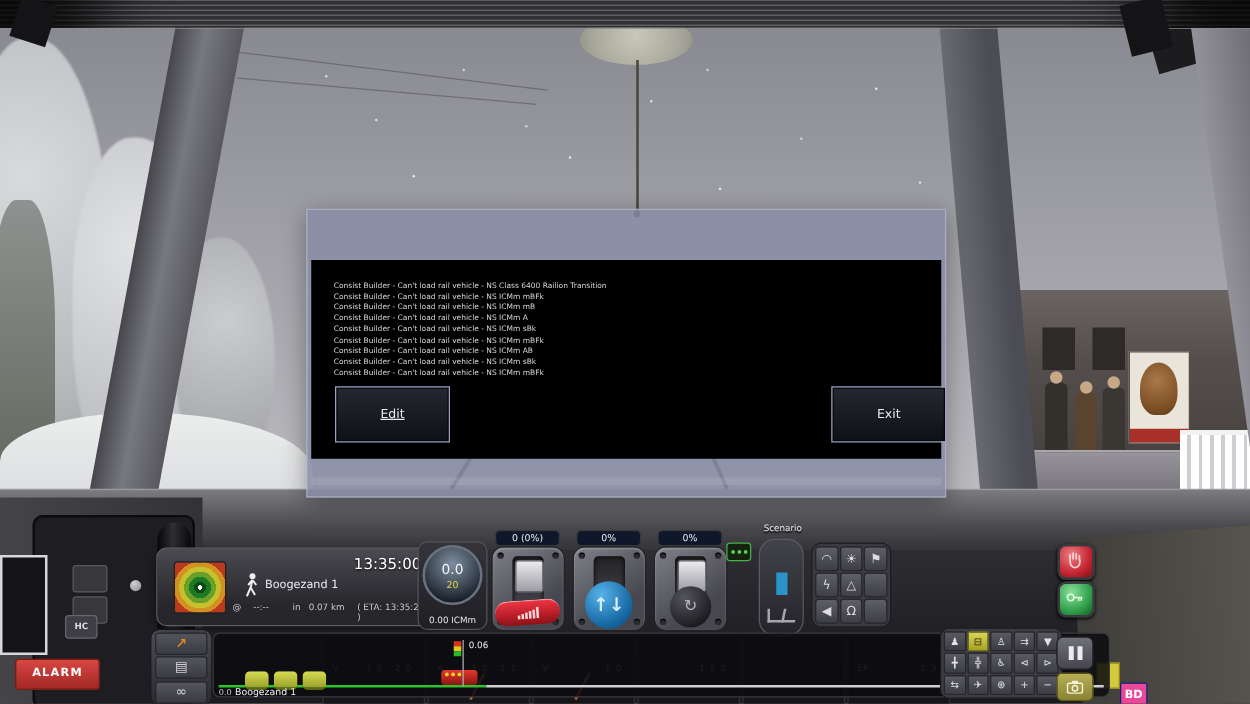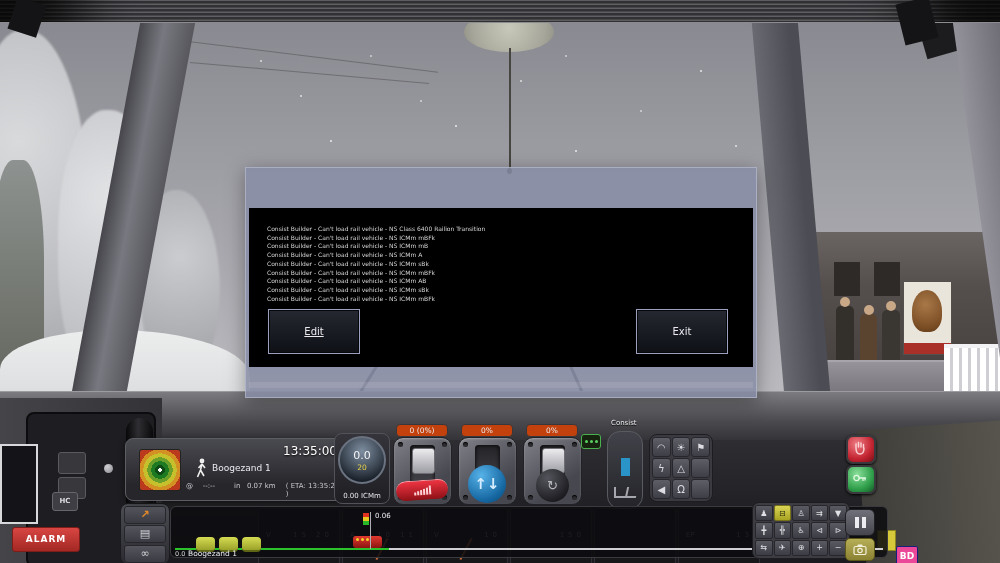--- a/index.html
+++ b/index.html
@@ -104,21 +104,21 @@
   #dlg-header{position:absolute;left:3px;top:3px;right:3px;height:25px;
     background:rgba(173,177,200,.45);border:1px solid rgba(225,228,245,.45);}
   #dlg-title{position:absolute;left:15px;top:6px;font-size:10.5px;color:#f2f3f9;letter-spacing:.3px;}
   #dlg-console{position:absolute;left:3px;top:40px;right:3px;height:159px;background:#000;}
   #err-list{position:absolute;left:18px;top:17px;right:10px;margin:0;padding:0;list-style:none;}
   #err-list li{font-size:6px;line-height:8.7px;color:#d6d6d6;white-space:nowrap;}
   .dlg-btn{position:absolute;top:101px;width:90px;height:43px;background:linear-gradient(180deg,#262831,#0e1016);
     border:1px solid #9aa0bd;box-shadow:inset 0 0 0 1px #06070a;color:#e9e9ee;font-size:10px;
     text-align:center;line-height:43px;cursor:pointer;}
   #btn-edit{left:19px;text-decoration:underline;}
-  #btn-exit{left:387px;text-align:center;}
+  #btn-exit{left:416px;text-align:center;}
   #dlg-footband{position:absolute;left:3px;bottom:9px;right:3px;height:6px;background:rgba(255,255,255,.10);}
 
   
   .hudz{z-index:60;}
   #info-panel{left:125px;top:438px;width:220px;height:61px;border-radius:8px;
     background:linear-gradient(180deg,#4a4a51 0%,#26262b 75%);border:1px solid #5d5d64;box-shadow:0 2px 6px rgba(0,0,0,.5);}
   #target{position:absolute;left:13px;top:10px;width:40px;height:40px;border-radius:3px;border:1px solid #222;
     background:radial-gradient(circle,#ffffff 0 7%,#0e4a16 7% 17%,#1e7a22 17% 31%,#6aa02a 31% 45%,#c6c02c 45% 59%,#d39023 59% 73%,#bb3a1e 73% 100%);}
   #hud-clock{position:absolute;right:9px;top:5px;font-size:12px;color:#fff;text-shadow:0 1px 2px #000;}
   #walker{position:absolute;left:68px;top:19px;width:15px;height:22px;}
@@ -128,21 +128,21 @@
 
   #speed-module{left:334px;top:433px;width:54px;height:69px;border-radius:8px;
     background:linear-gradient(180deg,#34343a,#1e1e23);border:1px solid #52525a;}
   #speed-dial{position:absolute;left:3px;top:2px;width:44px;height:44px;border-radius:50%;
     border:2px solid #6a7280;background:radial-gradient(circle at 50% 30%,#7e8ea0,#39434f 55%,#10161e 85%);}
   #speed-val{position:absolute;width:100%;text-align:center;top:11px;font-size:11px;color:#f4f4f6;}
   #speed-lim{position:absolute;width:100%;text-align:center;top:25px;font-size:7.5px;color:#e8d24a;}
   #amps{position:absolute;width:100%;bottom:3px;text-align:center;font-size:7px;color:#e6e6ea;}
 
   .lever{top:424px;width:57px;}
-  .lever .lbl{position:absolute;left:3px;top:0;width:50px;height:11px;background:#c2410c;border:1px solid #38383c;
+  .lever .lbl{position:absolute;left:3px;top:0;width:50px;height:11px;background:#0f172a;border:1px solid #38383c;
     border-radius:4px;color:#ececf0;font-size:7.5px;text-align:center;line-height:11px;}
   .lever .house{position:absolute;left:0;top:13px;width:57px;height:66px;border-radius:10px;
     background:linear-gradient(145deg,#808088,#47474f 70%);border:1px solid #222226;box-shadow:inset 0 1px 2px rgba(255,255,255,.3);}
   .lever .screw{position:absolute;width:5px;height:5px;border-radius:50%;background:#2c2c30;box-shadow:inset 0 1px 1px #000;}
   .lever .track{position:absolute;left:16px;top:7px;width:25px;height:52px;border-radius:4px;
     background:linear-gradient(180deg,#232327,#4c4c54);box-shadow:inset 0 0 4px #000;}
   .lever .knob{position:absolute;left:18px;top:10px;width:21px;height:24px;border-radius:3px;
     background:linear-gradient(180deg,#ececee,#9c9ca4);border:1px solid #6e6e74;}
   #lever1{left:393px;} #lever2{left:458px;} #lever3{left:523px;}
   #redpill{position:absolute;left:2px;top:42px;width:52px;height:20px;border-radius:10px;transform:rotate(-4deg);
@@ -372,21 +372,21 @@
       <div id="darkcircle">↻</div>
     </div>
   </div>
 
   <div class="abs hudz" id="greenicon">
       <i></i>
       <i></i>
       <i></i>
     </div>
 
-  <div class="abs hudz" id="release-label">Consist</div>
+  <div class="abs hudz" id="release-label">Scenario</div>
   <div class="abs hudz" id="release-panel">
     <div id="bluebar"></div>
     <div class="seat" id="seat1"></div>
     <div class="seat" id="seat2"></div>
   </div>
 
   <div class="abs hudz" id="cabgrid">
       <div class="gbtn">◠</div>
       <div class="gbtn">☀</div>
       <div class="gbtn">⚑</div>

